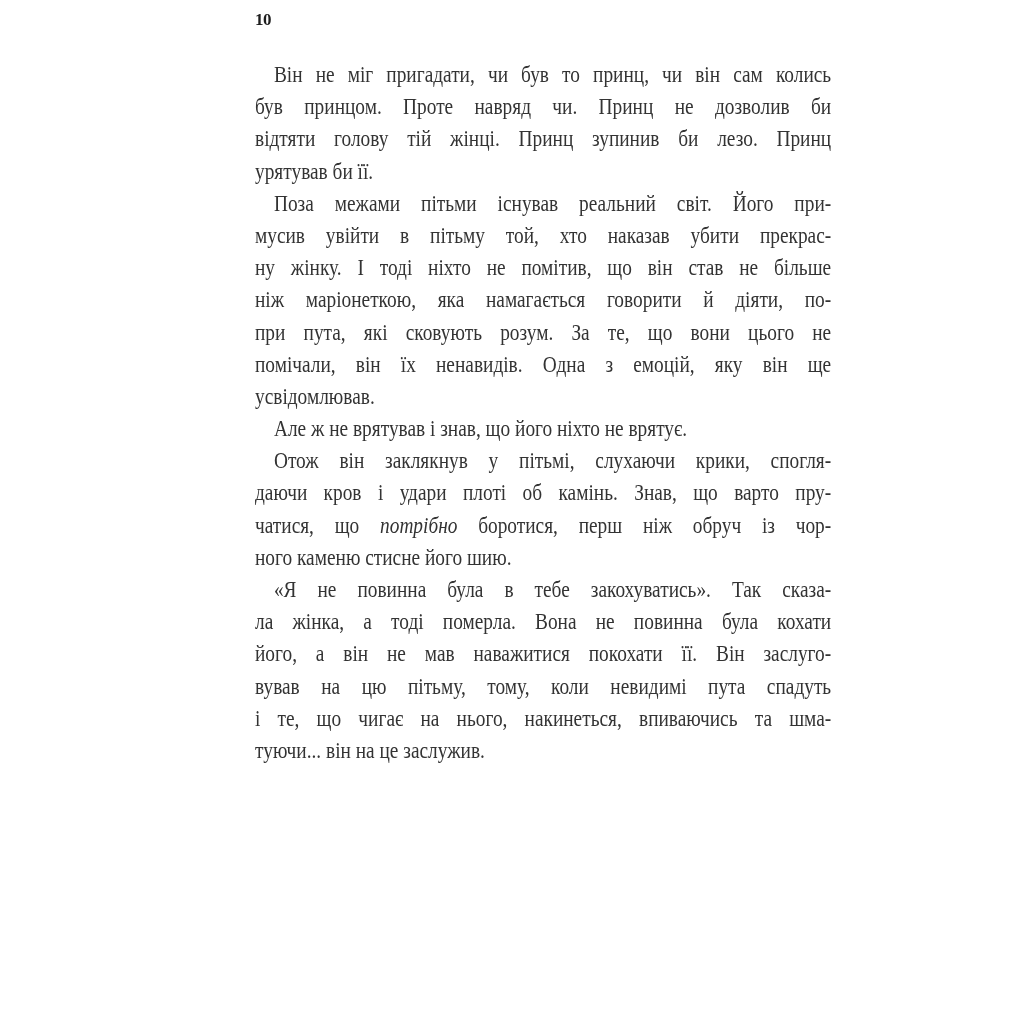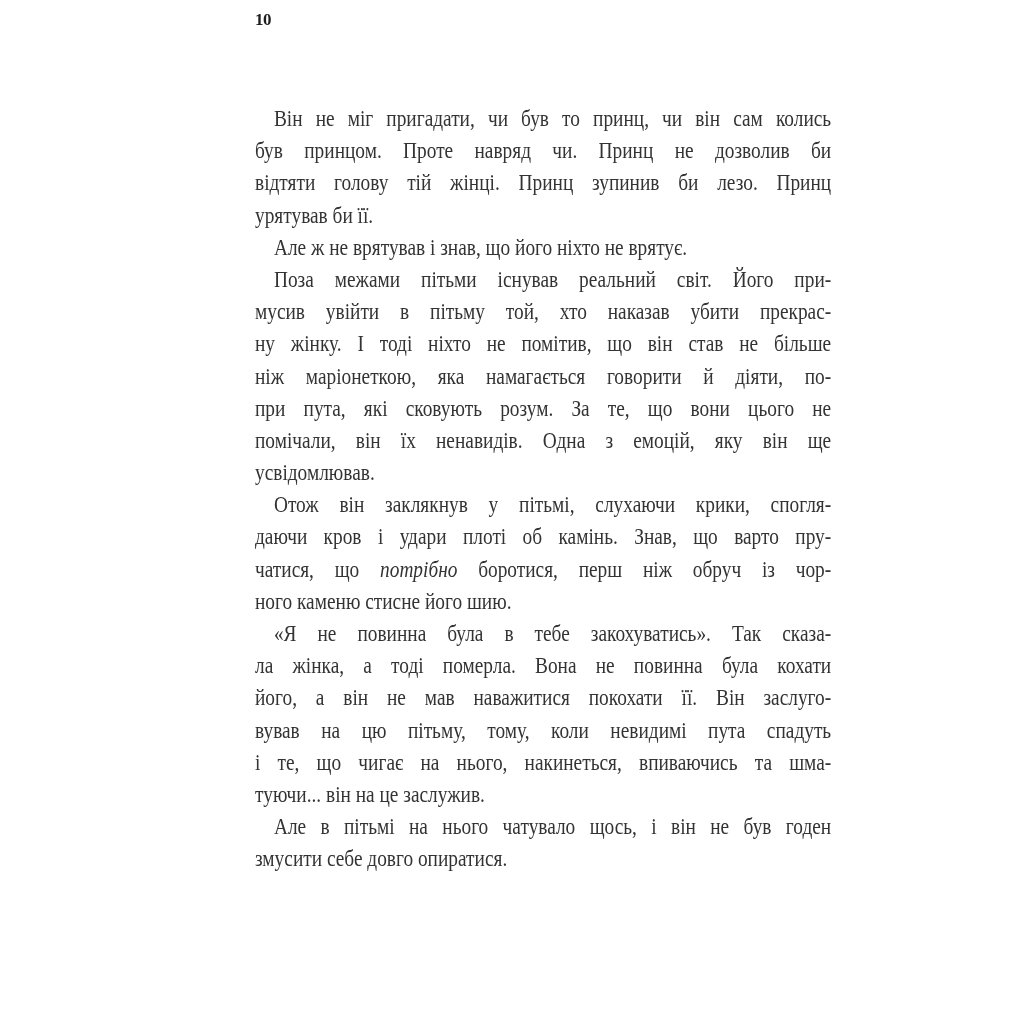--- a/index.html
+++ b/index.html
@@ -25,21 +25,20 @@
       font-size: 17px;
       font-weight: bold;
       color: #1e1e1e;
       letter-spacing: -0.5px;
     }
     .body-text {
       position: absolute;
       left: 255px;
       top: 59px;
       width: 576px;
-      margin-top: 44px;
     }
     .line {
       display: block;
       height: 32.2px;
       line-height: 32px;
       font-size: 22.5px;
       white-space: nowrap;
       text-align: justify;
       text-align-last: justify;
       transform: scaleX(0.86);
@@ -60,47 +59,43 @@
   <div class="body-text">
 
     <div>
       <span class="line first">Він не міг пригадати, чи був то принц, чи він сам колись</span>
       <span class="line">був принцом. Проте навряд чи. Принц не дозволив би</span>
       <span class="line">відтяти голову тій жінці. Принц зупинив би лезо. Принц</span>
       <span class="line last">урятував би її.</span>
     </div>
 
     <div>
-      <span class="line first last">Але ж не врятував і знав, що його ніхто не врятує.</span>
-    </div>
-
-    <div>
       <span class="line first">Поза межами пітьми існував реальний світ. Його при-</span>
       <span class="line">мусив увійти в пітьму той, хто наказав убити прекрас-</span>
       <span class="line">ну жінку. І тоді ніхто не помітив, що він став не більше</span>
       <span class="line">ніж маріонеткою, яка намагається говорити й діяти, по-</span>
       <span class="line">при пута, які сковують розум. За те, що вони цього не</span>
       <span class="line">помічали, він їх ненавидів. Одна з емоцій, яку він ще</span>
       <span class="line last">усвідомлював.</span>
+    </div>
+
+    <div>
+      <span class="line first last">Але ж не врятував і знав, що його ніхто не врятує.</span>
     </div>
 
     <div>
       <span class="line first">Отож він заклякнув у пітьмі, слухаючи крики, спогля-</span>
       <span class="line">даючи кров і удари плоті об камінь. Знав, що варто пру-</span>
       <span class="line"><span>чатися, що </span><span class="em">потрібно</span><span> боротися, перш ніж обруч із чор-</span></span>
       <span class="line last">ного каменю стисне його шию.</span>
     </div>
 
     <div>
       <span class="line first">«Я не повинна була в тебе закохуватись». Так сказа-</span>
       <span class="line">ла жінка, а тоді померла. Вона не повинна була кохати</span>
       <span class="line">його, а він не мав наважитися покохати її. Він заслуго-</span>
       <span class="line">вував на цю пітьму, тому, коли невидимі пута спадуть</span>
       <span class="line">і те, що чигає на нього, накинеться, впиваючись та шма-</span>
       <span class="line last">туючи... він на це заслужив.</span>
     </div>
 
-    <div>
-      <span class="line first">Але в пітьмі на нього чатувало щось, і він не був годен</span>
-      <span class="line last">змусити себе довго опиратися.</span>
-    </div>
   </div>
 </div>
 
 </body></html>

